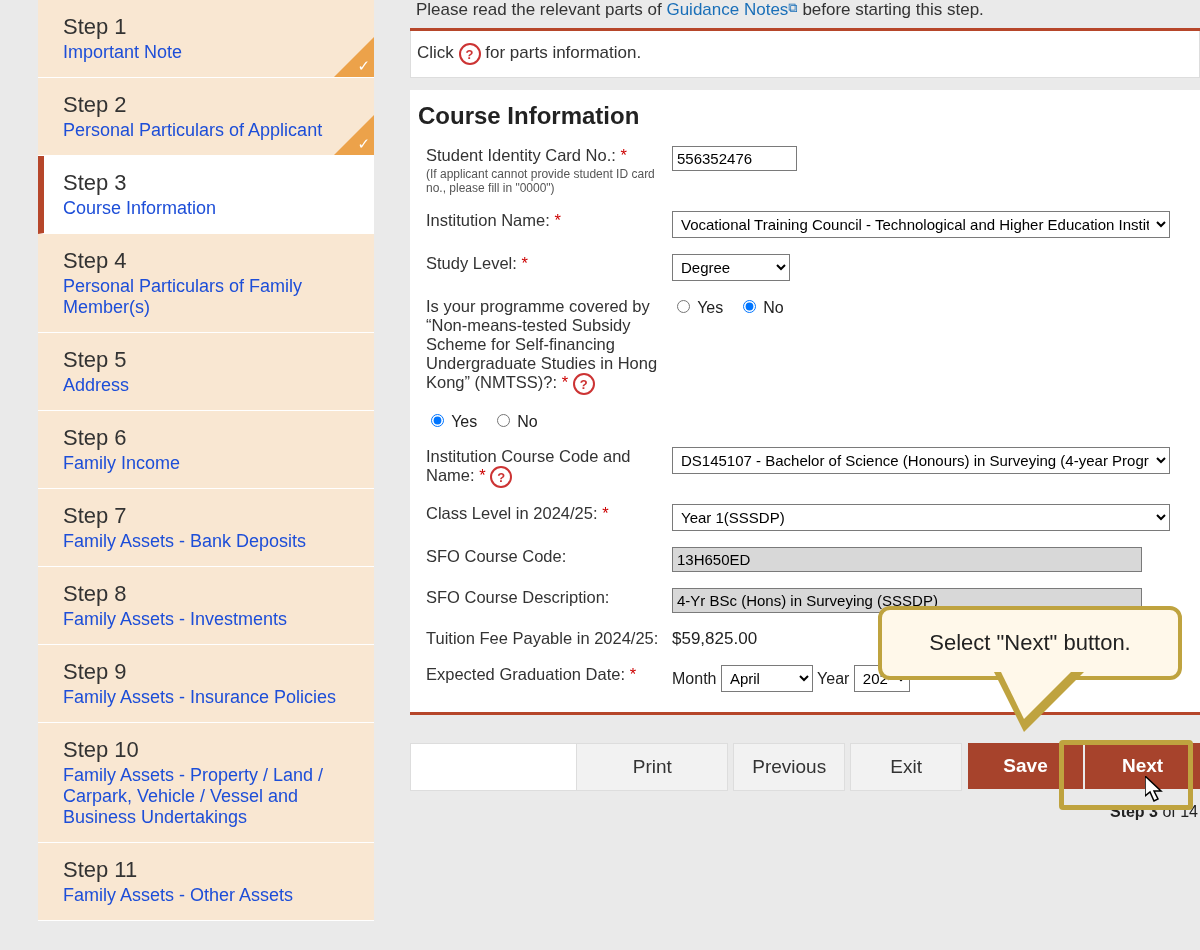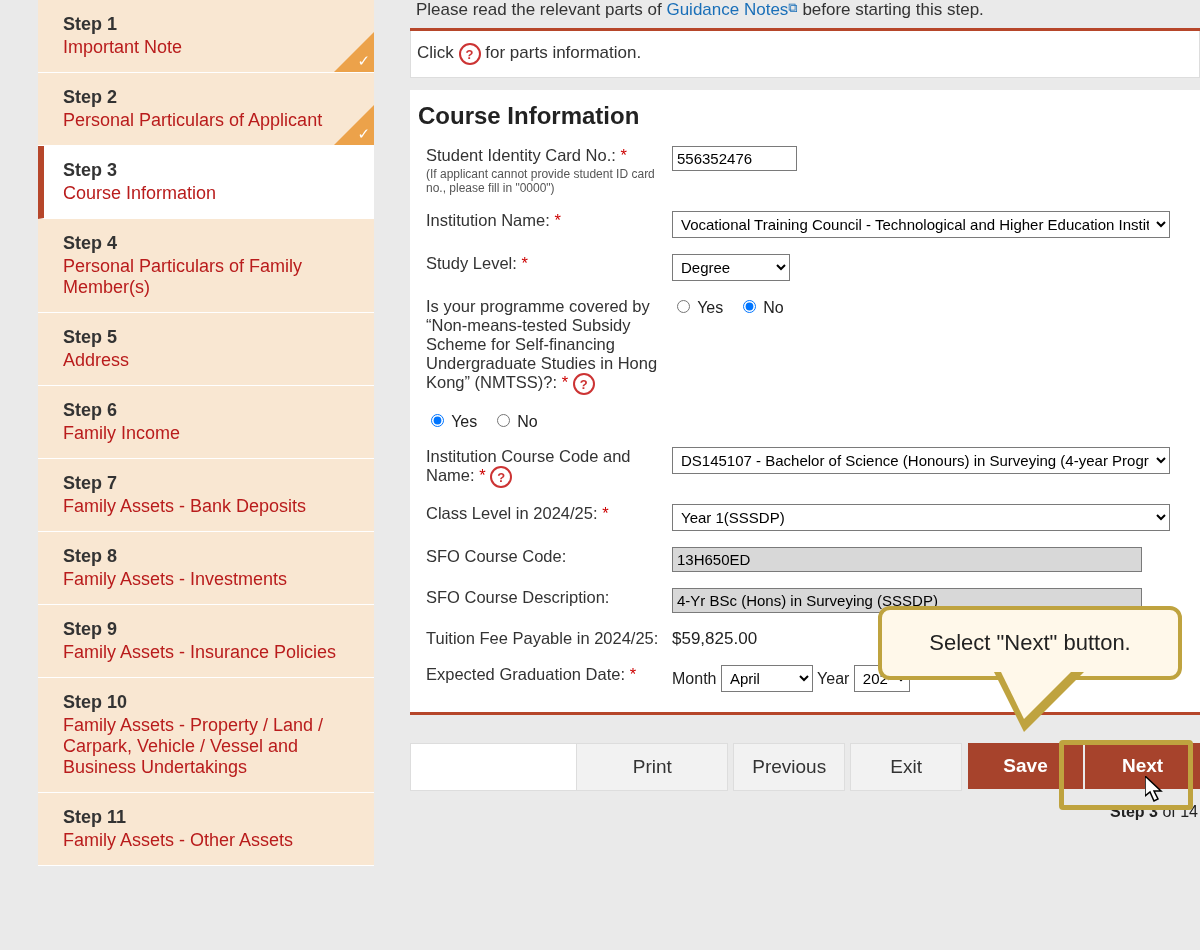--- a/index.html
+++ b/index.html
@@ -3,22 +3,22 @@
 <meta charset="utf-8">
 <style>
   html,body{margin:0;padding:0;font-family:Arial,Helvetica,sans-serif;color:#222;background:#eaeaea;}
   .page{width:1200px;height:950px;position:relative;overflow:hidden;background:#eaeaea;}
   
   .sidebar{position:absolute;left:38px;top:0;width:336px;}
   .step{background:#f9e7d2;border-bottom:1px solid #fff;padding:14px 20px 14px 25px;position:relative;cursor:pointer;}
   .step.done::after{content:"";position:absolute;right:0;bottom:0;width:0;height:0;border-left:40px solid transparent;border-bottom:40px solid #eca24a;}
   .step.done .check{position:absolute;right:4px;bottom:2px;color:#fff;font-size:15px;z-index:2;}
   .step.active{background:#fff;border-left:6px solid #b6462a;padding-left:19px;}
-  .step .step-num{font-weight:700;font-size:18px;color:#333;}
-  .step .step-title{font-size:18px;color:#b91c1c;margin-top:2px;}
+  .step .step-num{font-weight:400;font-size:22px;color:#333;}
+  .step .step-title{font-size:18px;color:#1d4ed8;margin-top:2px;}
   
   .main{position:absolute;left:410px;top:0;width:790px;}
   .guidance-row{font-size:17px;color:#333;padding:0 6px 8px 6px;border-bottom:3px solid #b6462a;}
   .guidance-row a{color:#1a6fb8;text-decoration:none;}
   .ext-icon{font-size:13px;vertical-align:top;}
   .info-row{background:#fff;border:1px solid #ddd;border-top:none;padding:12px 6px;font-size:17px;color:#333;margin-bottom:12px;}
   .help-circle{display:inline-flex;align-items:center;justify-content:center;width:18px;height:18px;border:2px solid #cc3333;border-radius:50%;color:#cc3333;font-weight:700;font-size:13px;line-height:1;vertical-align:middle;}
   .section-title{font-size:24px;font-weight:700;padding:12px 8px 8px 8px;background:#fff;}
   .form{background:#fff;padding:0 0 12px 16px;border-bottom:3px solid #b6462a;}
   .form-row{display:flex;align-items:flex-start;padding:8px 0;}

